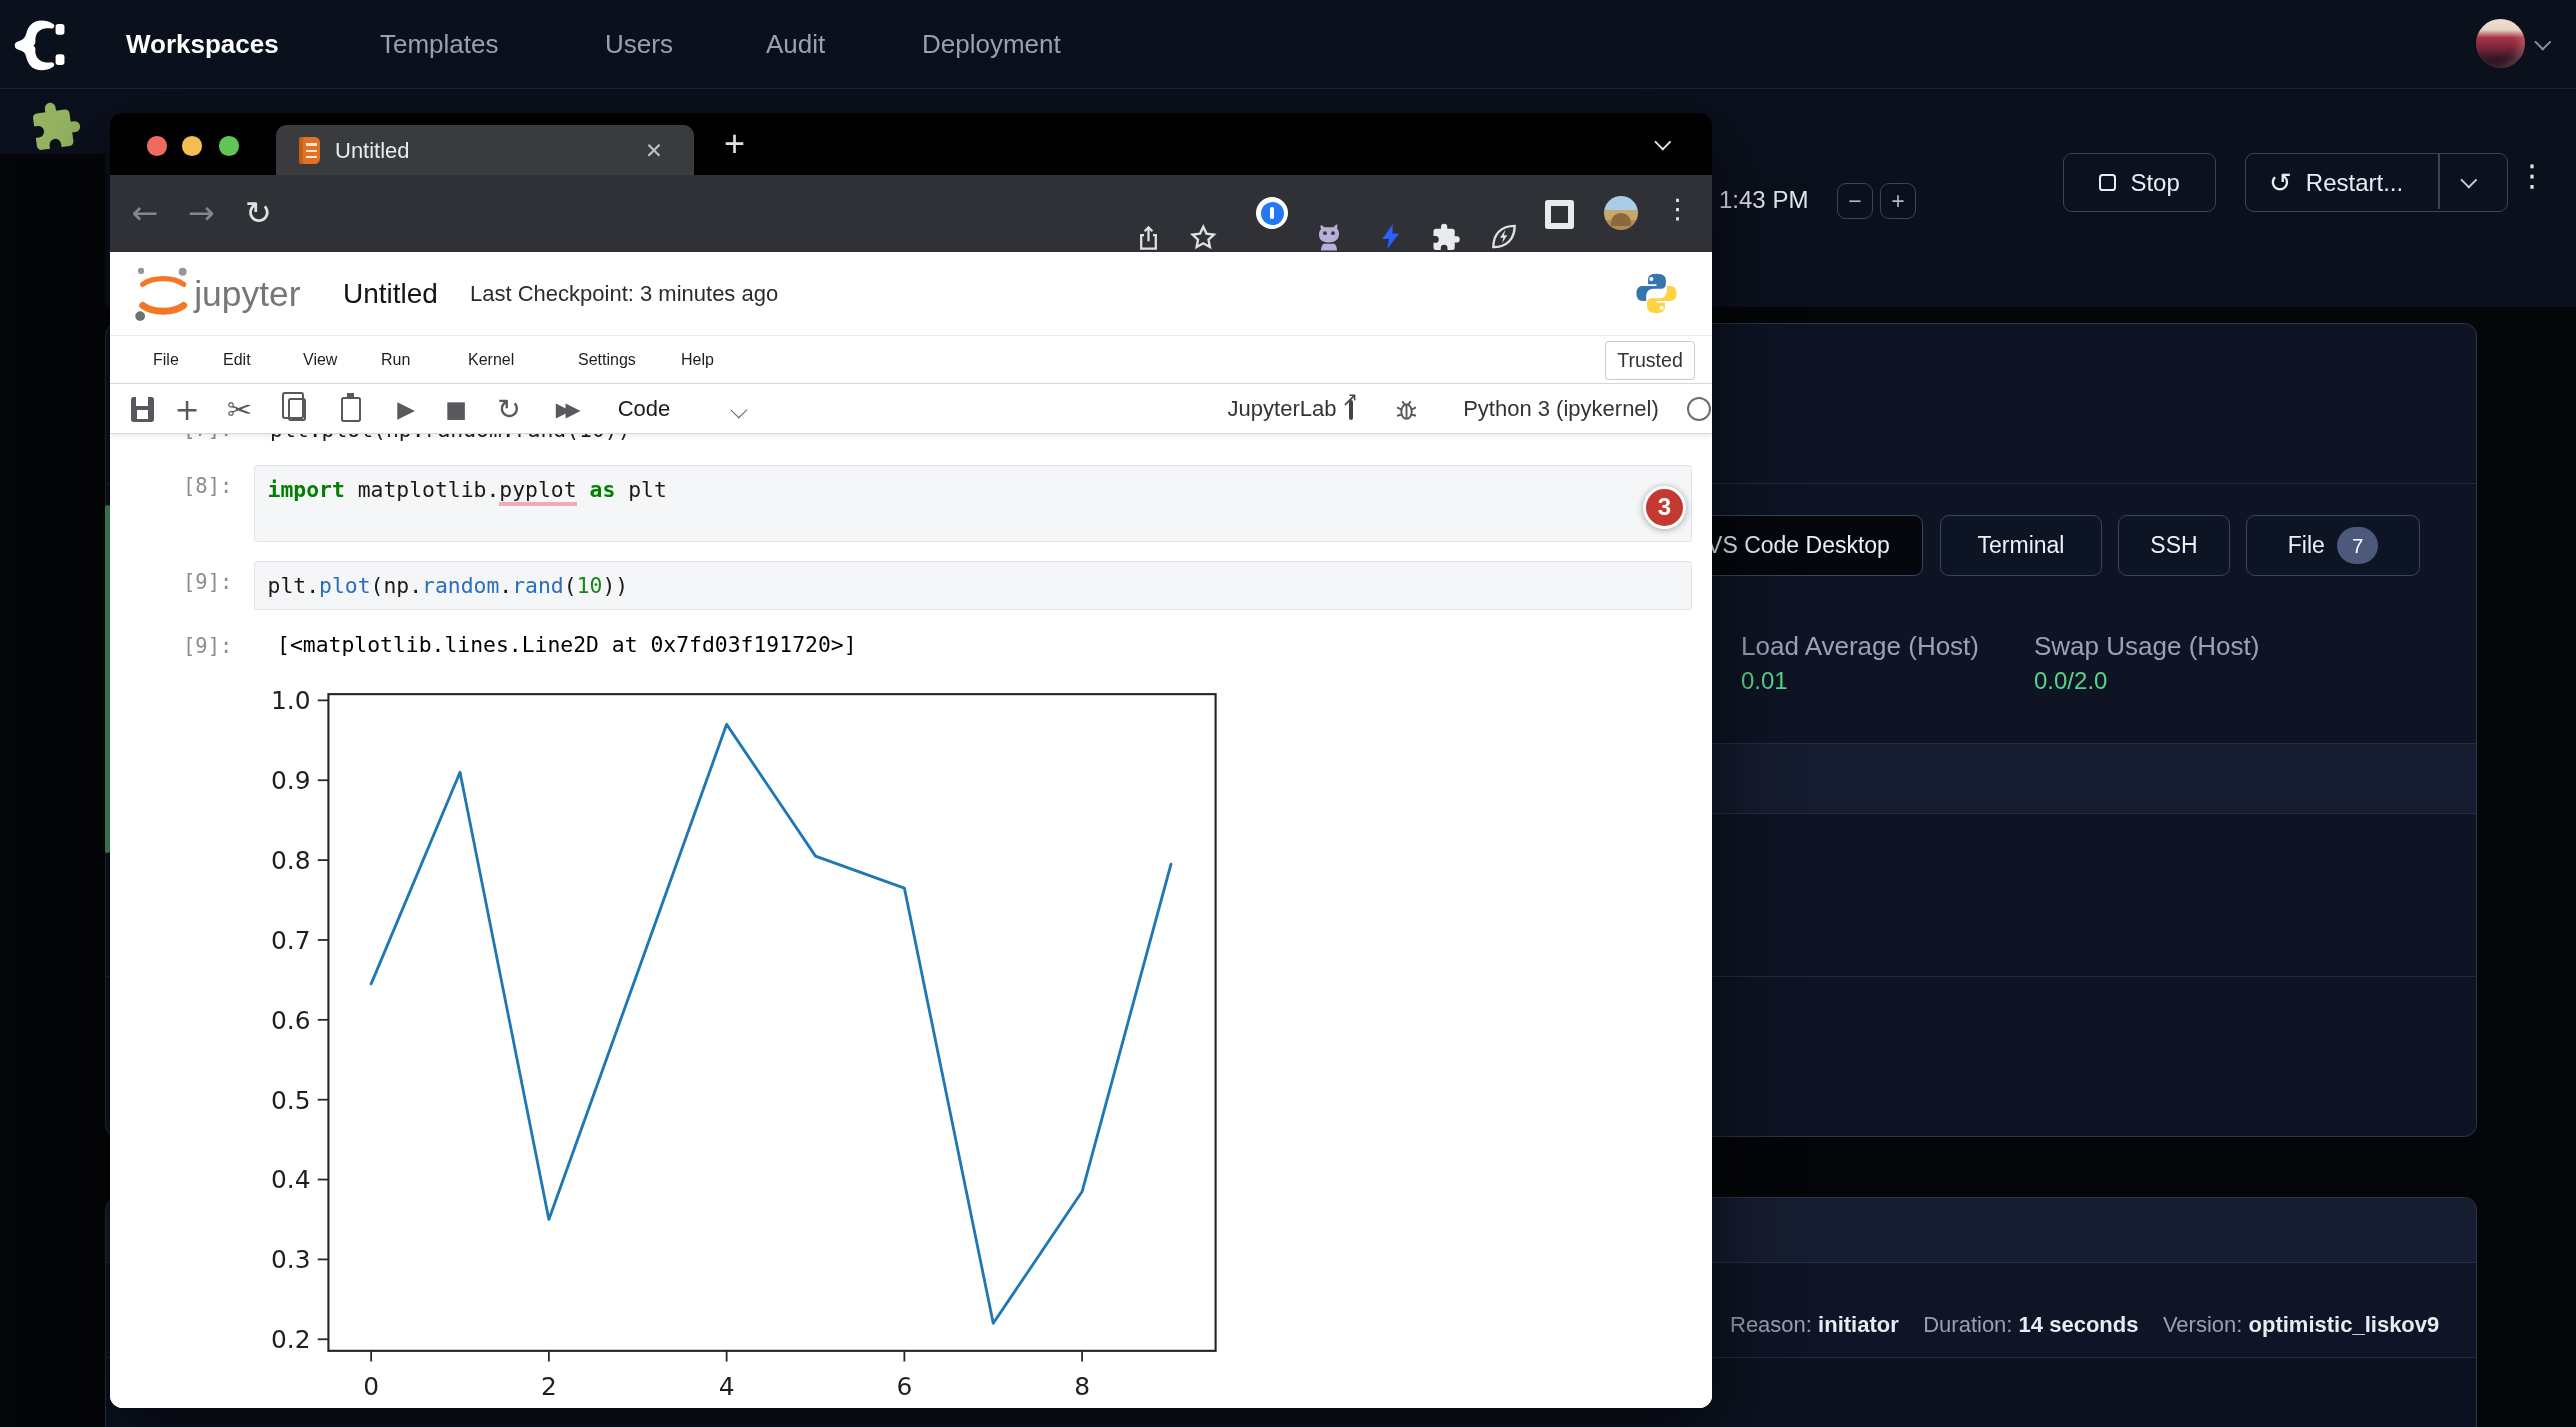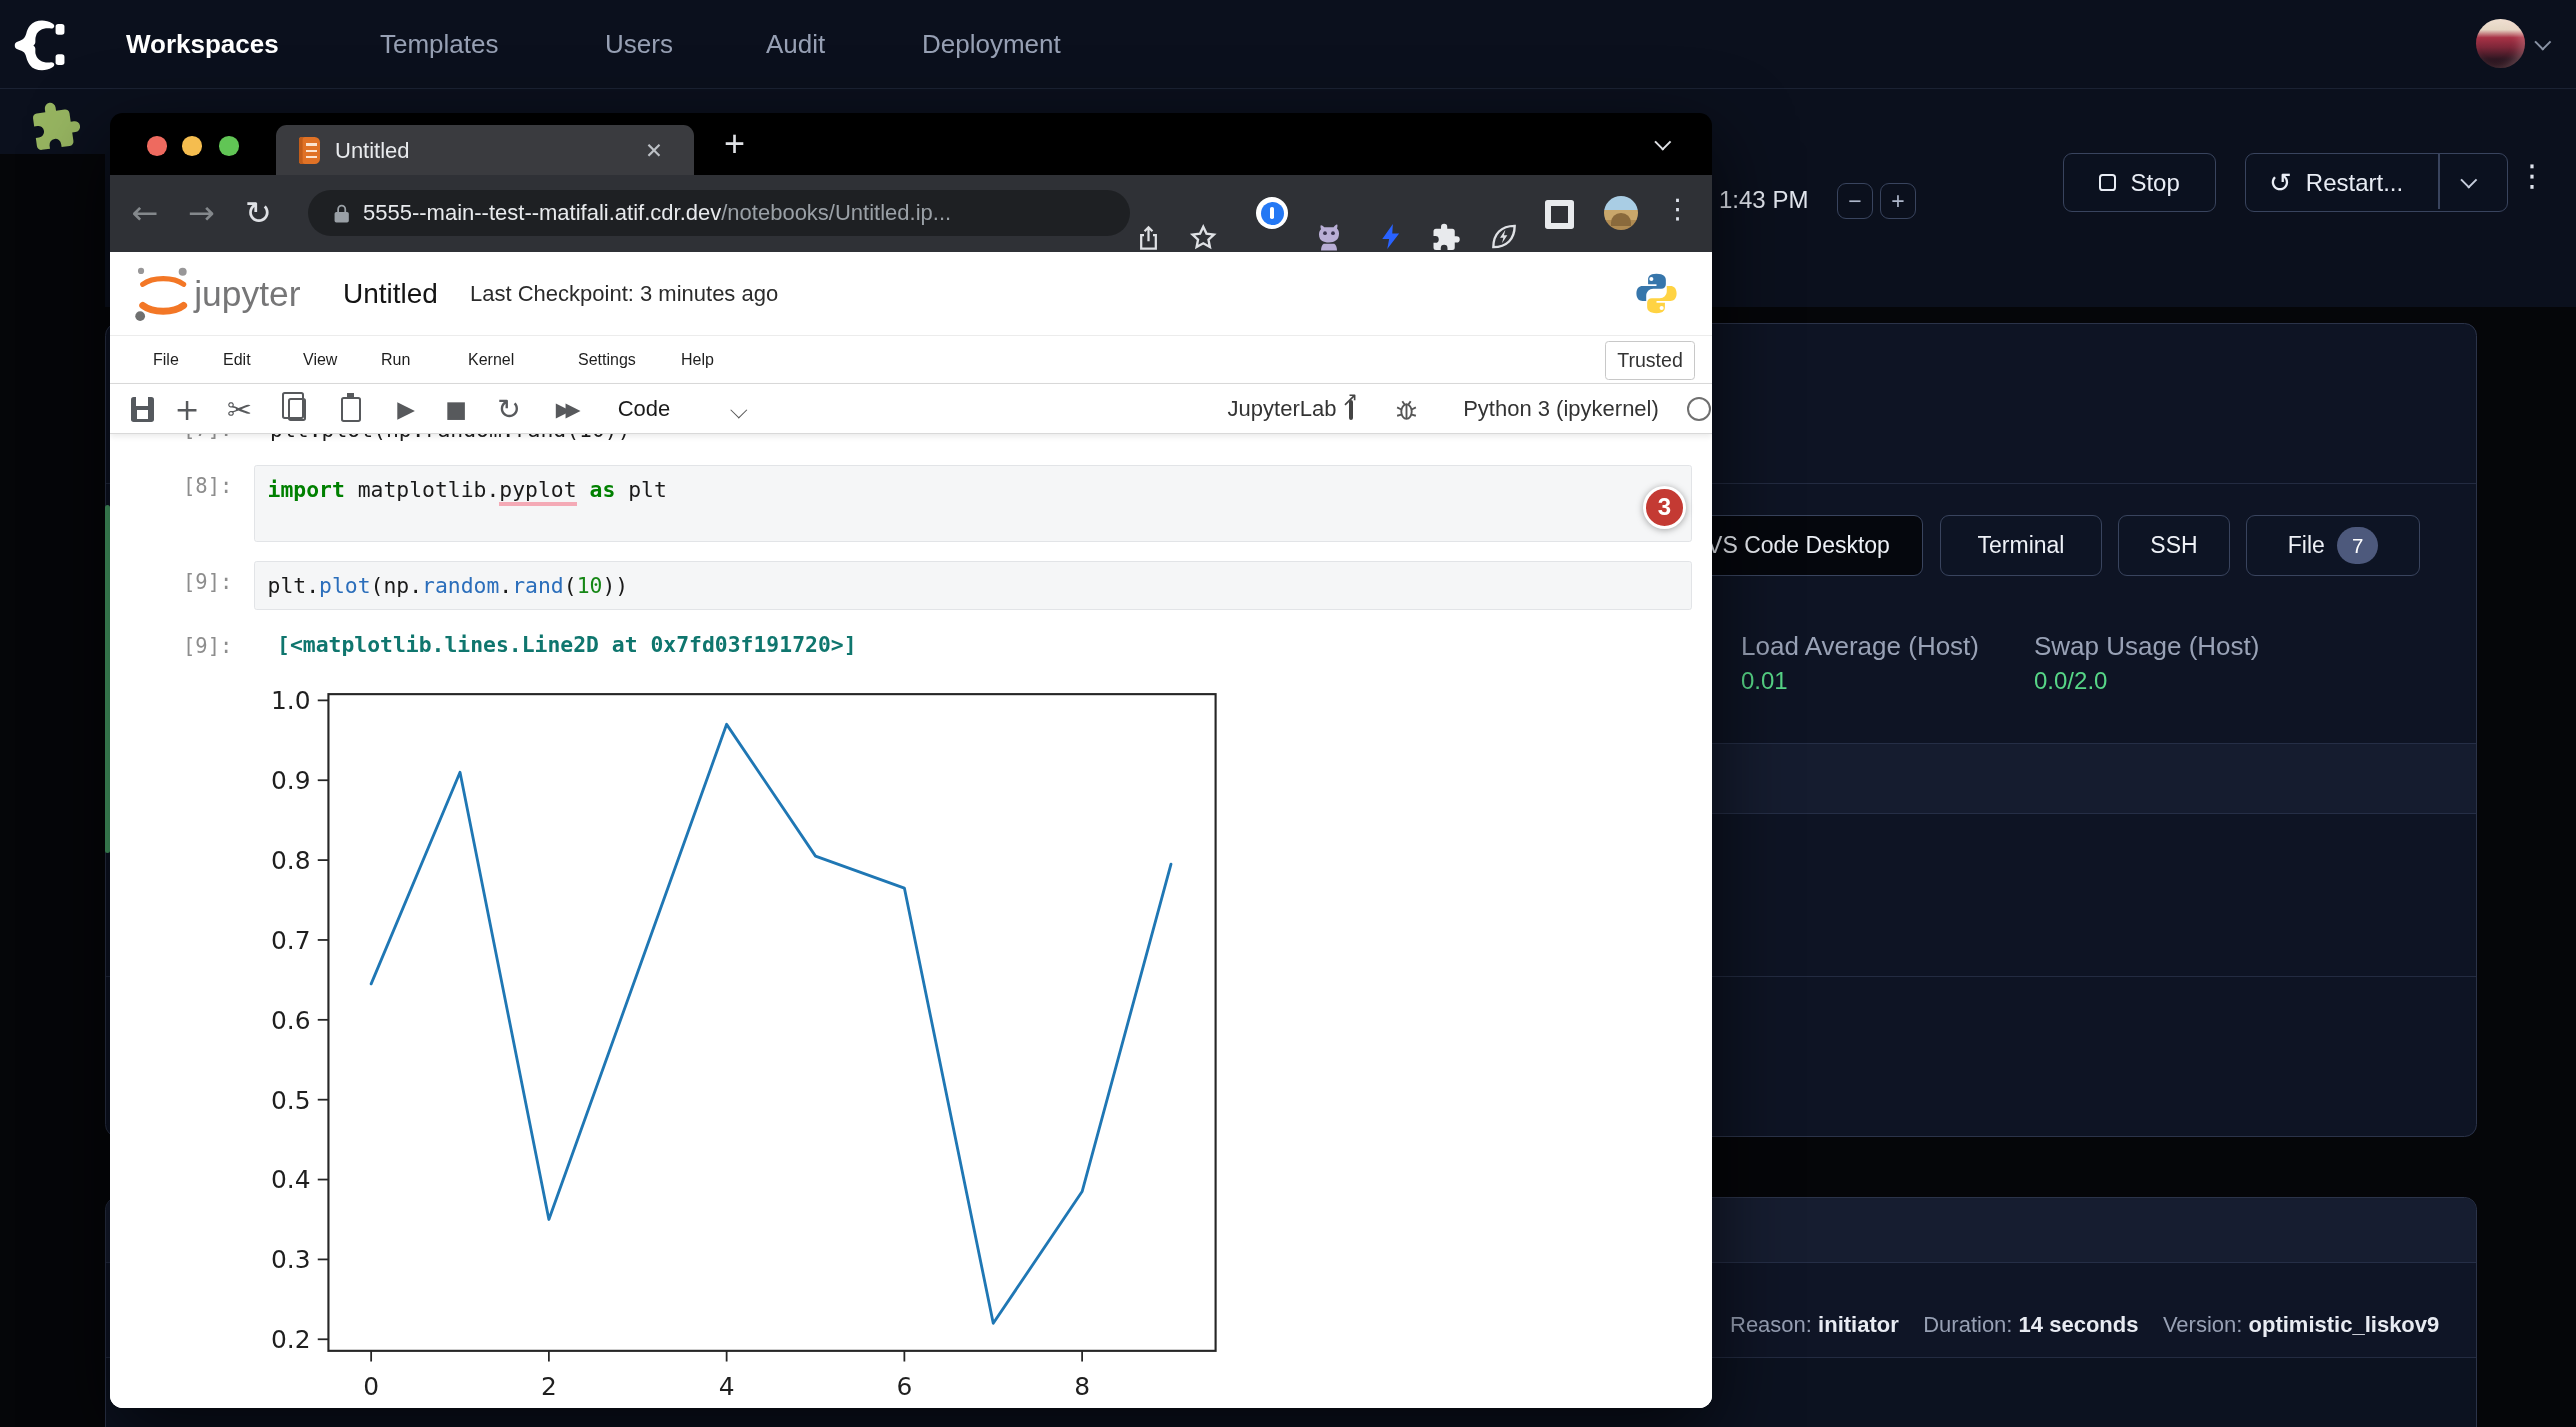--- a/index.html
+++ b/index.html
@@ -96,21 +96,21 @@
   .cellbox{left:144px;width:1438px;background:#f5f6f7;border:0.9px solid #e2e4e7;border-radius:2.7px;padding:8px 0 0 12.5px;}
   .codeline{font-size:21.4px;line-height:31px;white-space:pre;}
   .tk-kw{color:#008000;font-weight:bold;}
   .tk-nm{color:#1a1a1a;}
   .tk-fn{color:#2b6ebb;}
   .tk-num{color:#168716;}
   .tk-sp{border-bottom:4.5px solid #f4aab6;}
   .exec-badge{left:1533px;top:52px;width:43px;height:43px;border-radius:50%;background:#c43a33;border:3.6px solid #fff;
      box-shadow:0 0.9px 7.1px rgba(0,0,0,.35);color:#fff;font-size:24px;font-weight:bold;text-align:center;line-height:36px;}
   .clipped{left:0;top:0;width:1602px;height:12.5px;overflow:hidden;}
-  .output-text{font-size:21.4px;color:#0f766e;font-weight:bold;}
+  .output-text{font-size:21.4px;color:#000000;}
 </style>
 </head>
 <body>
 
 <div id="stage">
 
   <div class="abs topnav">
     <svg class="abs" style="left:12.5px;top:16px" width="55" height="57" viewBox="0 0 62 64">
       <path fill="#fff" d="M44 8c-8-5-20-4-25 3-5 6-3 12-8 15-4 3-9 2-9 7s5 4 9 7c5 3 3 9 8 15 5 7 17 8 25 3 4-2 3-6-1-6-9 1-15-2-17-8-2-5 1-8-3-11 4-3 1-6 3-11 2-6 8-9 17-8 4 0 5-4 1-6z"></path>
       <rect x="48" y="9" width="10" height="12" rx="3" fill="#fff"></rect>
@@ -203,28 +203,20 @@
       </div>
       <div class="abs newtab">+</div>
       <span class="abs chev" style="left:1547px;top:23px;color:#dfe1e5"></span>
     </div>
 
     <div class="abs urlrow">
       <div class="abs nav-arrow" style="left:21.4px;color:#84888c">←</div>
       <div class="abs nav-arrow" style="left:78px;color:#84888c">→</div>
       <div class="abs nav-arrow" style="left:135px;color:#dfe1e5">↻</div>
 
-      <div class="abs pill">
-        <svg class="abs" style="left:23px;top:12.5px" width="21.4" height="21.4" viewBox="0 0 24 24">
-          <path fill="#9aa0a6" d="M12 2a5 5 0 0 0-5 5v3H6a2 2 0 0 0-2 2v8a2 2 0 0 0 2 2h12a2 2 0 0 0 2-2v-8a2 2 0 0 0-2-2h-1V7a5 5 0 0 0-5-5zm-3 8V7a3 3 0 0 1 6 0v3H9z"></path>
-        </svg>
-        <div class="abs" style="left:55px;top:0;height:46px;line-height:46px;white-space:nowrap">
-          <span class="url-host">5555--main--test--matifali.atif.cdr.dev</span><span class="url-path">/notebooks/Untitled.ip...</span>
-        </div>
-      </div>
 
       <svg class="abs ext" style="left:1025px;top:25px" width="27" height="27" viewBox="0 0 24 24">
         <g stroke="#dfe1e5" stroke-width="2" fill="none">
             <path d="M12 2.5v12M8.5 5.5L12 2l3.5 3.5"></path>
             <path d="M8 9H5.5v12h13V9H16"></path>
           </g>
       </svg>
       <svg class="abs ext" style="left:1079px;top:24px" width="28.5" height="28.5" viewBox="0 0 24 24">
         <path fill="none" stroke="#dfe1e5" stroke-width="2" d="M12 3l2.7 5.7 6.3.8-4.6 4.3 1.2 6.2-5.6-3.1-5.6 3.1 1.2-6.2L3 9.5l6.3-.8z"></path>
       </svg>

